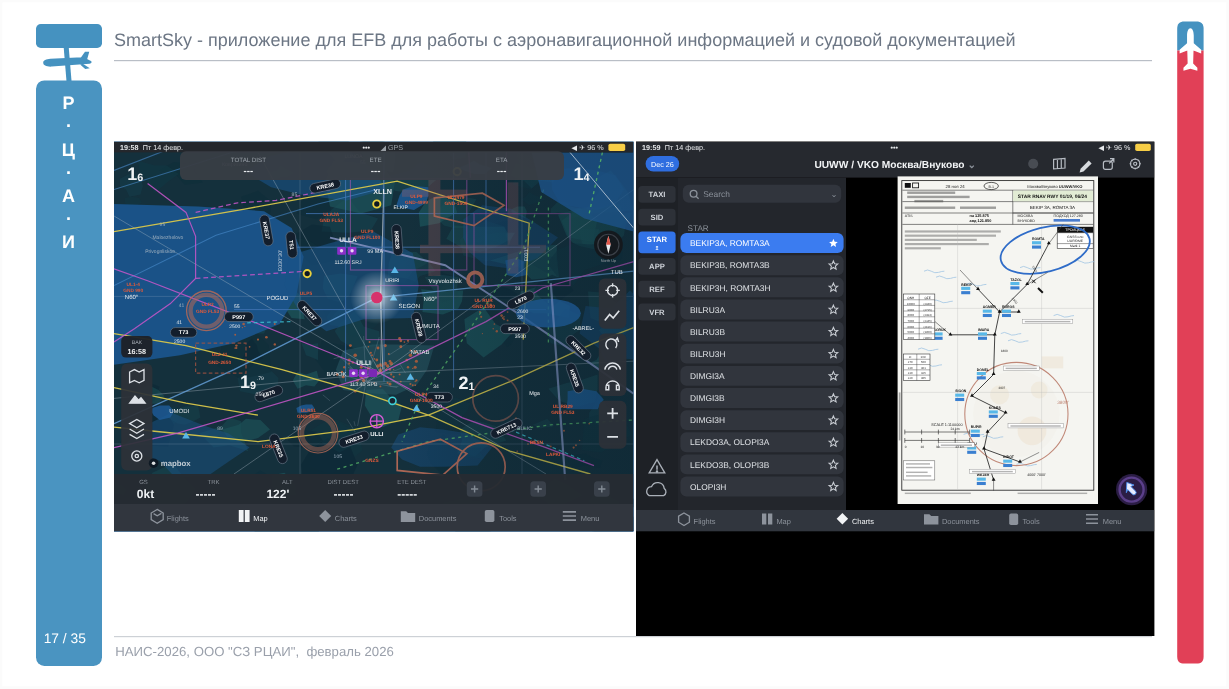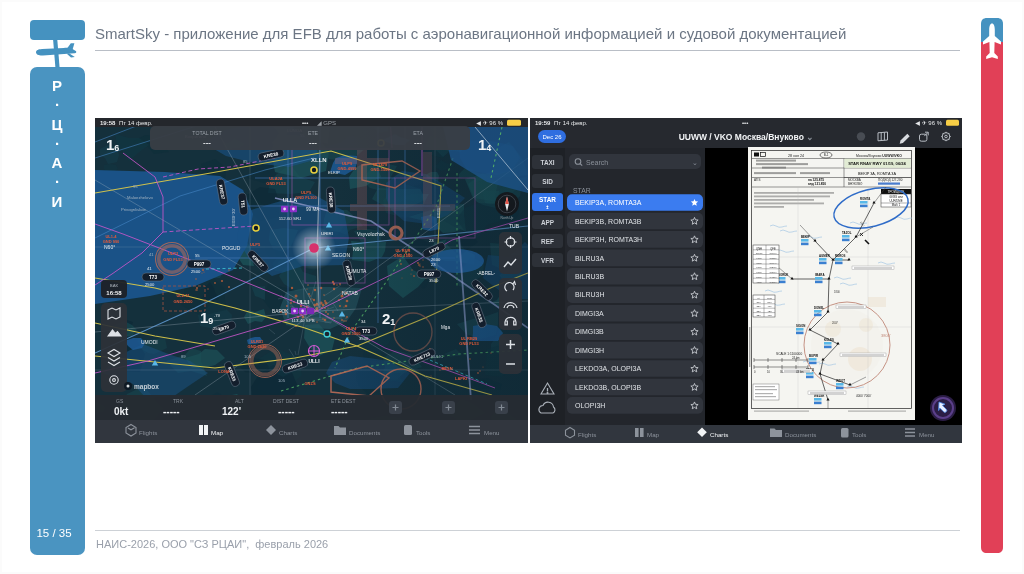--- a/index.html
+++ b/index.html
@@ -7,21 +7,21 @@
   .slide{position:absolute;left:2px;top:2px;width:1020px;height:570px;background:#ffffff;}
   .abs{position:absolute;}
   
   .title{left:95px;top:26px;width:900px;font-size:15px;line-height:15px;font-weight:normal;color:#6c7684;letter-spacing:0px;white-space:nowrap;}
   .hr-top{left:95px;top:50px;width:865px;height:1px;background:#b9bec6;}
   .hr-bot{left:95px;top:530px;width:865px;height:1px;background:#cdd1d6;}
   .footer{left:96px;top:538px;font-size:11px;color:#9aa0ab;}
   .pagenum{left:28px;top:527px;width:52px;text-align:center;font-size:11.5px;color:#fff;}
   
   .shotL{left:95px;top:118px;width:433px;height:325px;background:#1d5a92;overflow:hidden;}
-  .shotR{left:530px;top:118px;width:432px;height:325px;background:#000;overflow:hidden;}
+  .shotR{left:530px;top:118px;width:432px;height:412px;background:#000;overflow:hidden;}
 </style>
 </head>
 <body>
 <div class="slide"></div>
 
 <svg class="abs" style="left:0;top:0" width="120" height="574" viewBox="0 0 120 574">
   <rect x="30" y="20" width="55" height="20" rx="4" fill="#4592c0"></rect>
   <rect x="30" y="67" width="55" height="488" rx="7" fill="#4a94c1"></rect>
 
   <g fill="#4592c0">
@@ -44,21 +44,21 @@
 <svg class="abs" style="left:975px;top:0" width="49" height="574" viewBox="0 0 49 574">
   <path d="M6 24 C6 20 8 18 12 18 L22 18 C26 18 28 20 28 24 L28 42 L6 42 Z" fill="#4592c0"></path>
   <path d="M6 42 L28 42 L28 547 C28 551 26 553 22 553 L12 553 C8 553 6 551 6 547 Z" fill="#e14057"></path>
   <path fill="#ffffff" d="M17 23.5 C18.8 23.5 19.8 26.2 19.8 29.8 L19.8 36 L26 41.5 L26 44.5 L19.6 42 L19.3 53 L22.8 56.5 L22.8 59 L17 57.2 L11.2 59 L11.2 56.5 L14.7 53 L14.4 42 L8 44.5 L8 41.5 L14.2 36 L14.2 29.8 C14.2 26.2 15.2 23.5 17 23.5 Z"></path>
 </svg>
 
 <div class="abs title">SmartSky - приложение для EFB для работы с аэронавигационной информацией и судовой документацией</div>
 <div class="abs hr-top"></div>
 <div class="abs hr-bot"></div>
 <div class="abs footer">НАИС-2026, ООО "СЗ РЦАИ",&nbsp; февраль 2026</div>
-<div class="abs pagenum">15 / 35</div>
+<div class="abs pagenum">17 / 35</div>
 
 <div class="abs shotL" id="shotL">
 <svg width="433" height="325" viewBox="0 0 433 325" font-family="Liberation Sans,sans-serif">
   <defs>
     <linearGradient id="dkr" x1="0" y1="0" x2="1" y2="0">
       <stop offset="0" stop-color="#0a2230" stop-opacity="0"></stop>
       <stop offset="0.45" stop-color="#0a2230" stop-opacity="0.22"></stop>
       <stop offset="1" stop-color="#0a2230" stop-opacity="0.34"></stop>
     </linearGradient>
     <radialGradient id="glow" cx="50%" cy="50%" r="50%">

